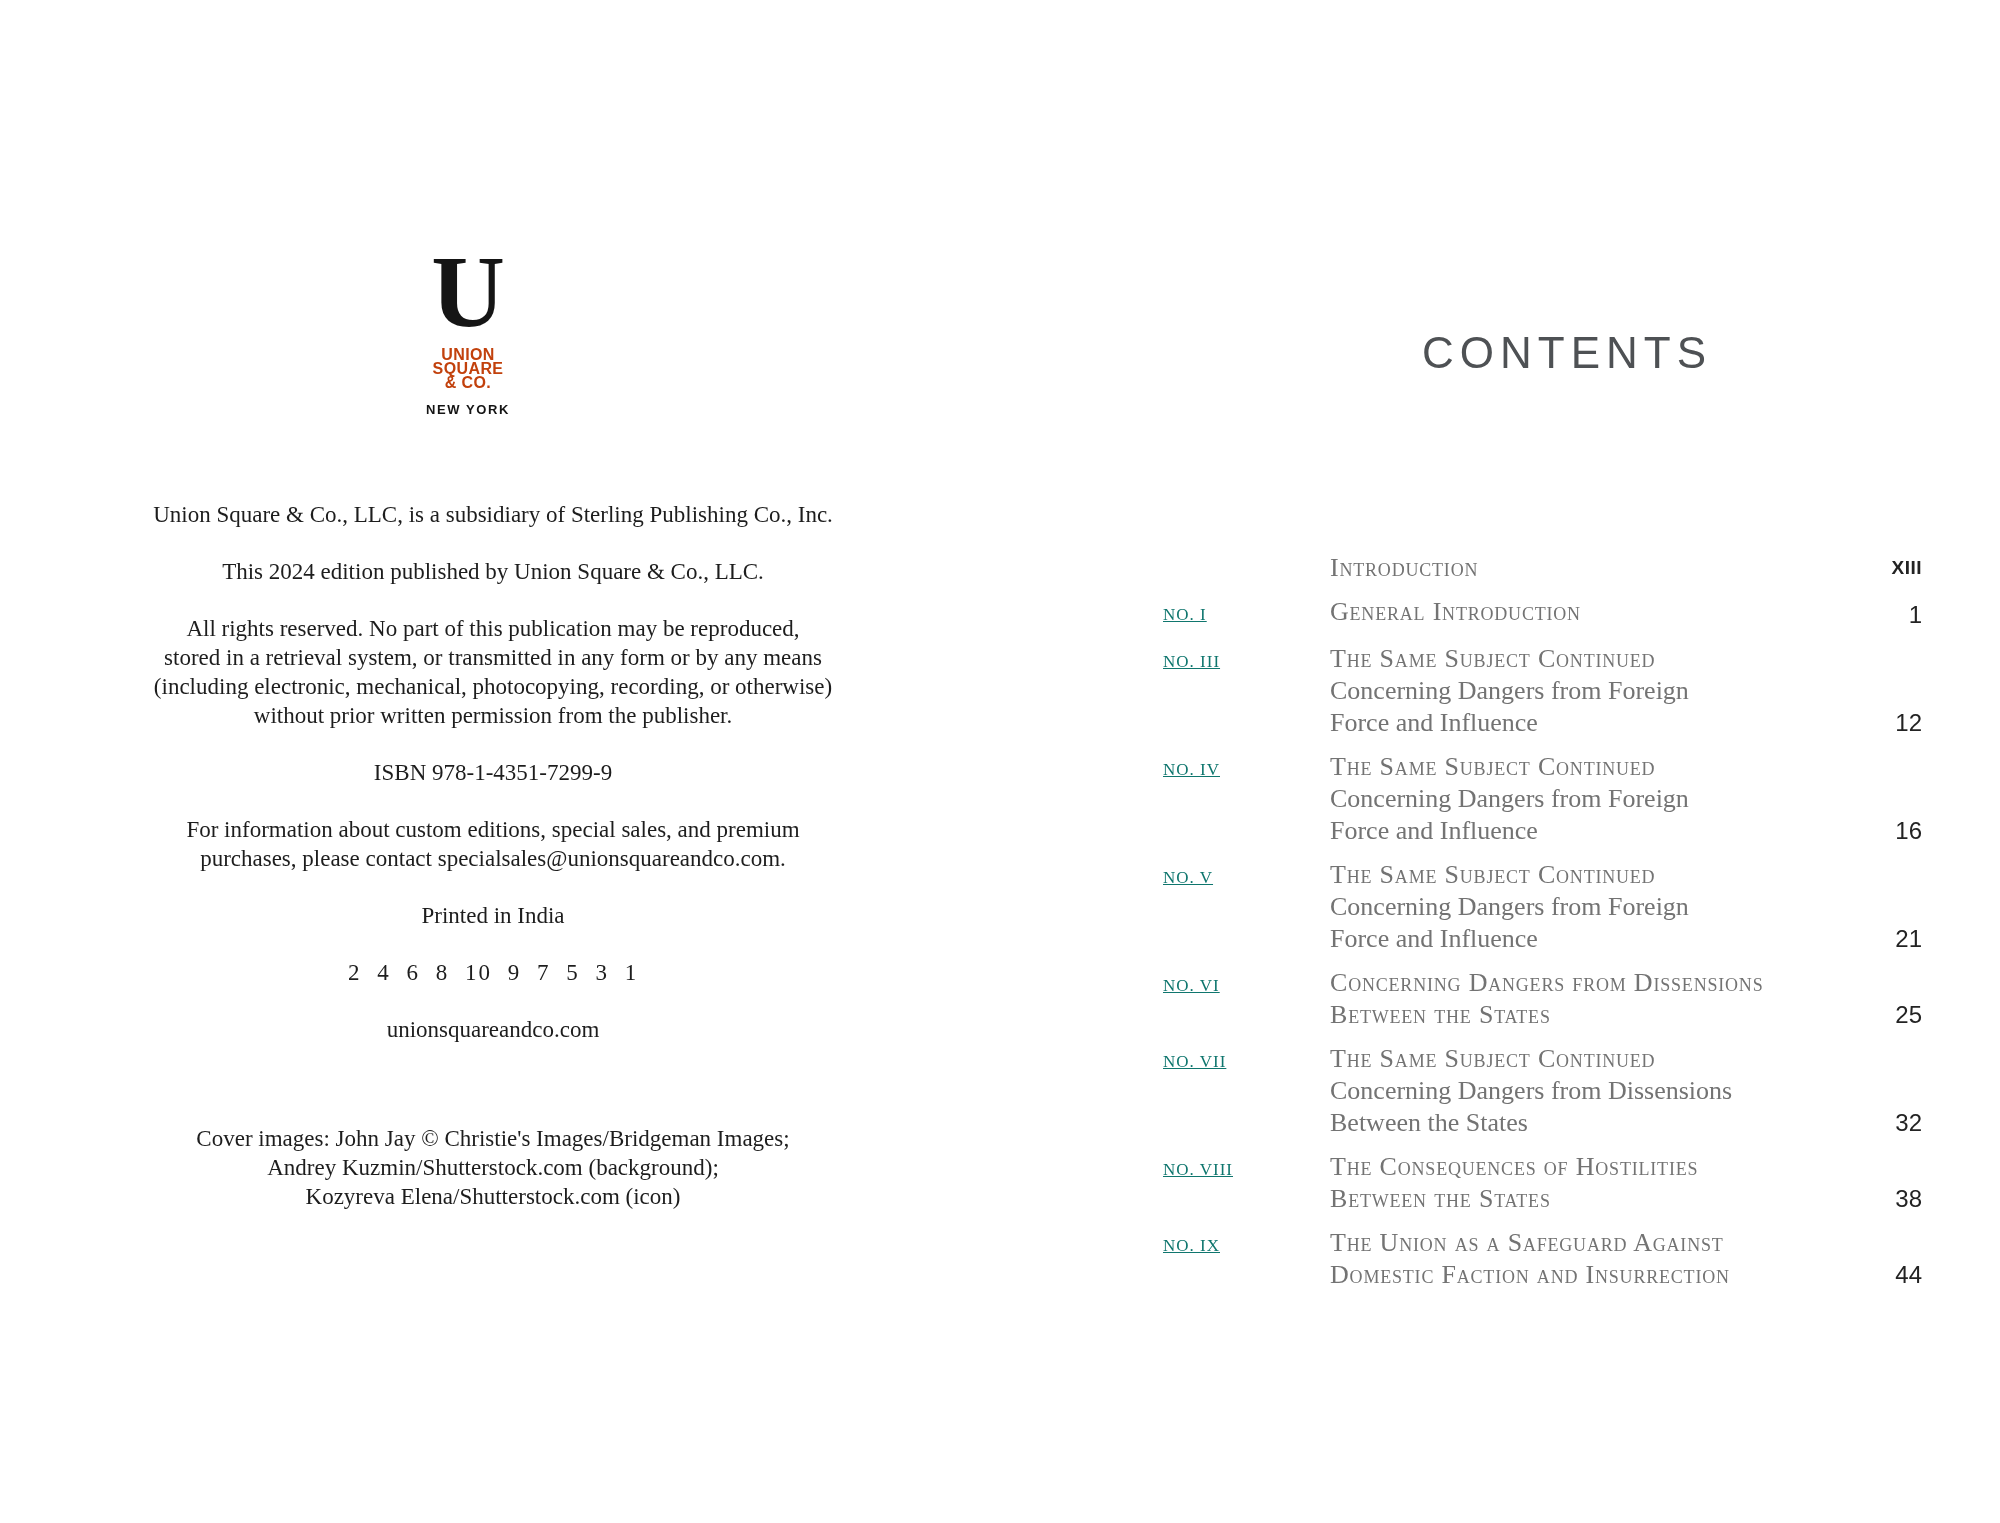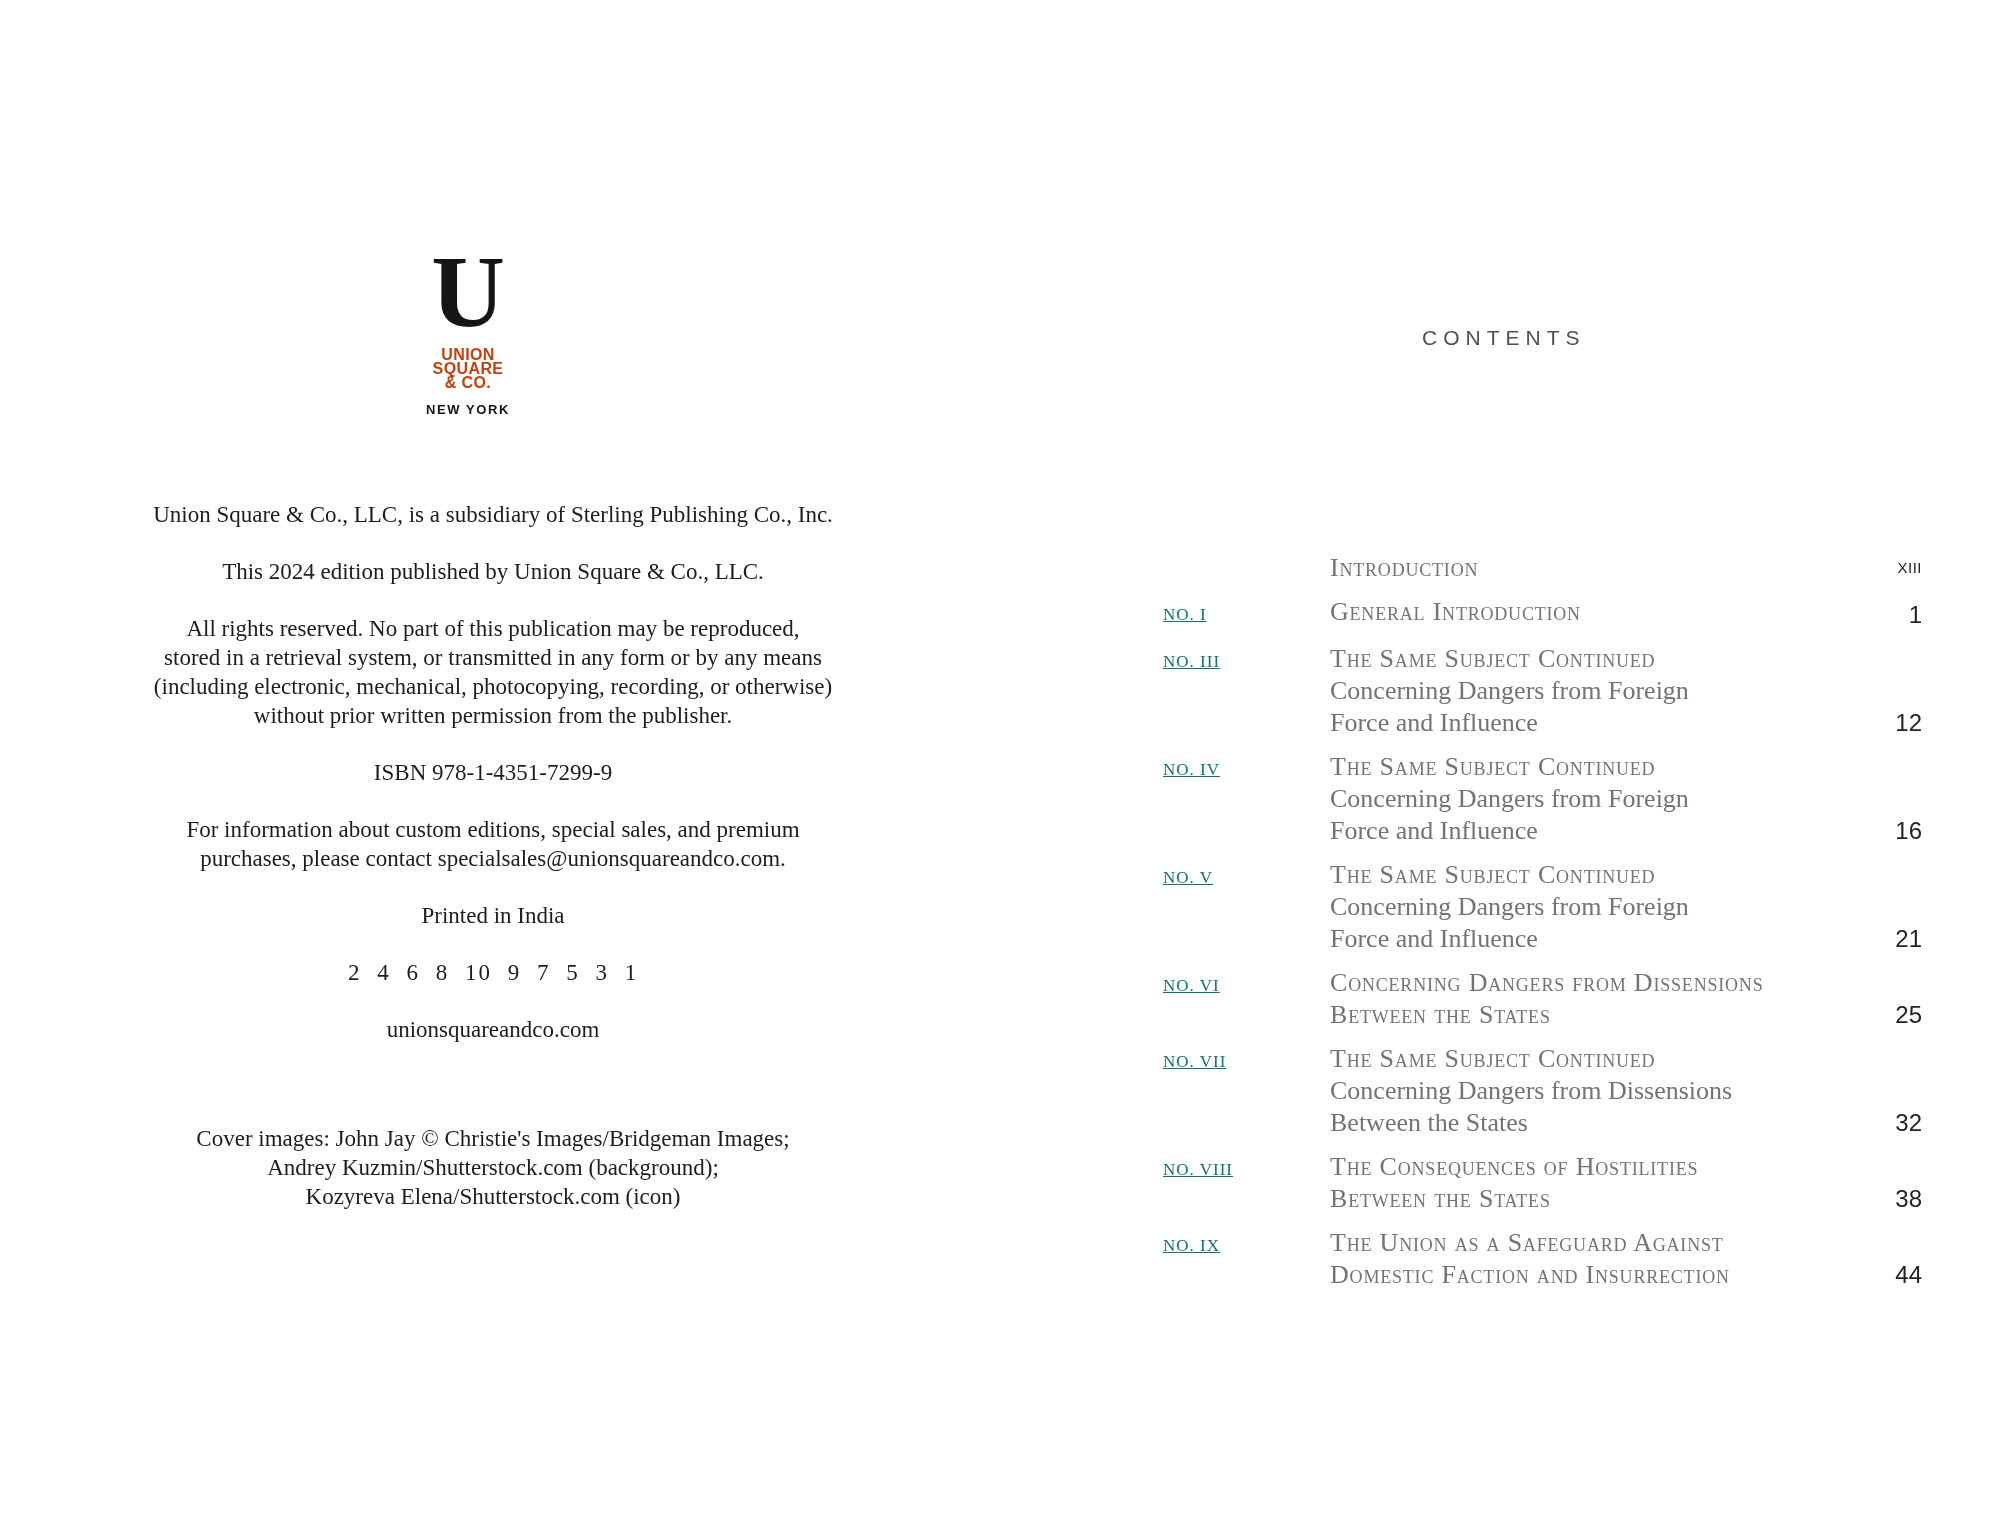--- a/index.html
+++ b/index.html
@@ -65,21 +65,21 @@
   .colophon .gap-before { margin-top: 80px; }
   [data-name="colophon-printers-key"] { word-spacing: 8px; letter-spacing: 2px; }
 
   
   .contents-title {
     position: absolute;
     top: 306px;
     left: 422px;
     font-family: "Liberation Sans", "DejaVu Sans", sans-serif;
     font-weight: 400;
-    font-size: 21px;
+    font-size: 44px;
     line-height: 36px;
     letter-spacing: 6px;
     color: #4e5154;
     white-space: nowrap;
   }
   .toc {
     position: absolute;
     top: 552px;
     left: 163px;
     width: 759px;
@@ -112,22 +112,23 @@
   }
   .toc-page {
     align-self: end;
     justify-self: end;
     font-family: "Liberation Sans", "DejaVu Sans", sans-serif;
     font-size: 24px;
     line-height: 32px;
     color: #232323;
   }
   .toc-page.small {
-    font-size: 15px;
+    font-size: 19px;
     letter-spacing: 0.5px;
+    font-weight: bold;
   }
 </style>
 </head>
 <body>
 
 <div class="spread" data-name="book-spread">
 
   <section class="page page-left" data-name="copyright-page">
 
     <div class="logo" data-name="publisher-logo">

